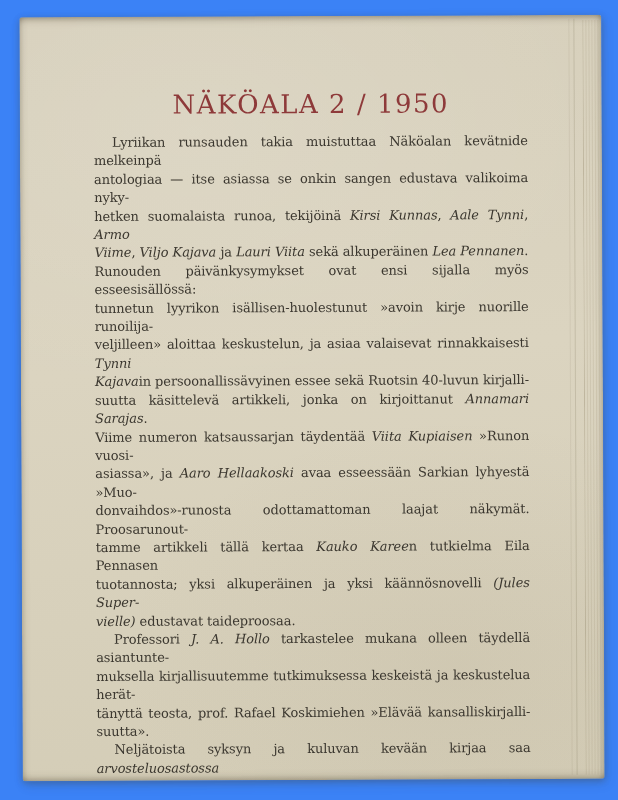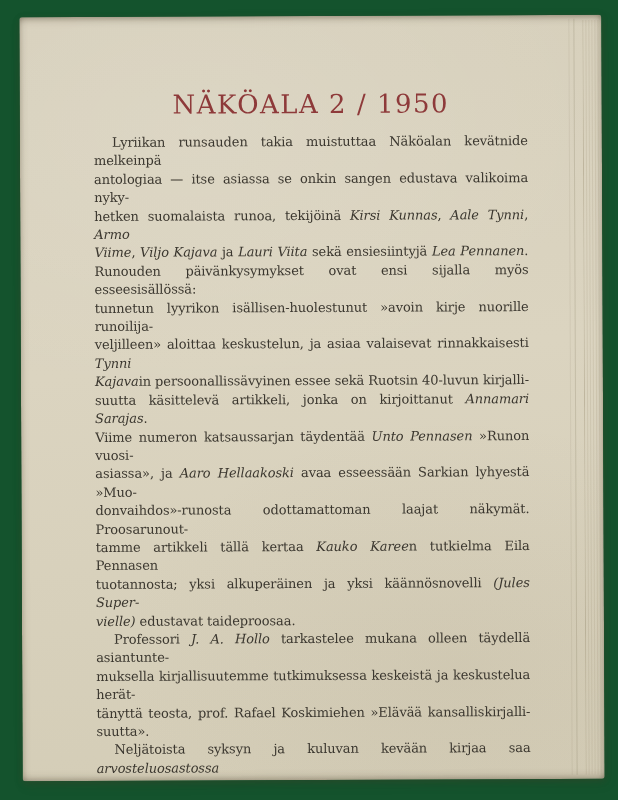--- a/index.html
+++ b/index.html
@@ -1,19 +1,19 @@
 <!DOCTYPE html>
 <html style="--paper: #d8d1bd; --title-red: #8e3a3a; --body-ink: #3b372f; --notice-red: #9e4242; --imprint-ink: #57513f; --price-ink: #25414b;"><head>
 <meta charset="utf-8">
 <style>
   * { margin:0; padding:0; box-sizing:border-box; }
   html, body { background:#ffffff; }
   .photo {
     position:relative; width:618px; height:800px;
-    background:#14532d; overflow:hidden;
+    background:#3b82f6; overflow:hidden;
     font-family:"DejaVu Serif", serif;
   }
   .book {
     position:absolute; left:21px; top:16px; width:582px; height:764px;
     transform:rotate(-0.25deg);
     background:
       radial-gradient(120% 60% at 30% 15%, rgba(255,255,255,0.10), rgba(255,255,255,0) 60%),
       radial-gradient(90% 50% at 75% 85%, rgba(125,108,78,0.07), rgba(125,108,78,0) 65%),
       linear-gradient(176deg, #d7d0bc 0%, #dbd4c0 45%, #d4cdb7 100%);
     box-shadow:
@@ -59,27 +59,27 @@
 <div class="photo">
   <div class="book">
     <div class="pages-edge"></div>
     <div class="crease"></div>
     <div class="content">
       <h1 class="title">NÄKÖALA 2 / 1950</h1>
       <div class="bodytext">
           <div class="jl first"><span>Lyriikan runsauden takia muistuttaa Näköalan kevätnide melkeinpä</span></div>
           <div class="jl"><span>antologiaa — itse asiassa se onkin sangen edustava valikoima nyky-</span></div>
           <div class="jl"><span>hetken suomalaista runoa, tekijöinä </span><em>Kirsi Kunnas</em><span>, </span><em>Aale Tynni</em><span>, </span><em>Armo</em></div>
-          <div class="jl"><em>Viime</em><span>, </span><em>Viljo Kajava</em><span> ja </span><em>Lauri Viita</em><span> sekä ensiesiintyjä </span><em>Lea Pennanen</em><span>.</span></div>
+          <div class="jl"><em>Viime</em><span>, </span><em>Viljo Kajava</em><span> ja </span><em>Lauri Viita</em><span> sekä alkuperäinen </span><em>Lea Pennanen</em><span>.</span></div>
           <div class="jl"><span>Runouden päivänkysymykset ovat ensi sijalla myös esseesisällössä:</span></div>
           <div class="jl"><span>tunnetun lyyrikon isällisen-huolestunut »avoin kirje nuorille runoilija-</span></div>
           <div class="jl"><span>veljilleen» aloittaa keskustelun, ja asiaa valaisevat rinnakkaisesti </span><em>Tynni</em></div>
           <div class="jl"><em>Kajava</em><span>in persoonallissävyinen essee sekä Ruotsin 40-luvun kirjalli-</span></div>
           <div class="jl"><span>suutta käsittelevä artikkeli, jonka on kirjoittanut </span><em>Annamari Sarajas</em><span>.</span></div>
-          <div class="jl"><span>Viime numeron katsaussarjan täydentää </span><em>Unto Pennasen</em><span> »Runon vuosi-</span></div>
+          <div class="jl"><span>Viime numeron katsaussarjan täydentää </span><em>Viita Kupiaisen</em><span> »Runon vuosi-</span></div>
           <div class="jl"><span>asiassa», ja </span><em>Aaro Hellaakoski</em><span> avaa esseessään Sarkian lyhyestä »Muo-</span></div>
           <div class="jl"><span>donvaihdos»-runosta odottamattoman laajat näkymät.  Proosarunout-</span></div>
           <div class="jl"><span>tamme artikkeli tällä kertaa </span><em>Kauko Karee</em><span>n tutkielma Eila Pennasen</span></div>
           <div class="jl"><span>tuotannosta; yksi alkuperäinen ja yksi käännösnovelli </span><em>(Jules Super-</em></div>
           <div class="jl lastl"><em>vielle)</em><span> edustavat taideproosaa.</span></div>
           <div class="jl first"><span>Professori </span><em>J. A. Hollo</em><span> tarkastelee mukana olleen täydellä asiantunte-</span></div>
           <div class="jl"><span>muksella kirjallisuutemme tutkimuksessa keskeistä ja keskustelua herät-</span></div>
           <div class="jl"><span>tänyttä teosta, prof. Rafael Koskimiehen »Elävää kansalliskirjalli-</span></div>
           <div class="jl lastl"><span>suutta».</span></div>
           <div class="jl first"><span>Neljätoista syksyn ja kuluvan kevään kirjaa saa </span><em>arvosteluosastossa</em></div>

